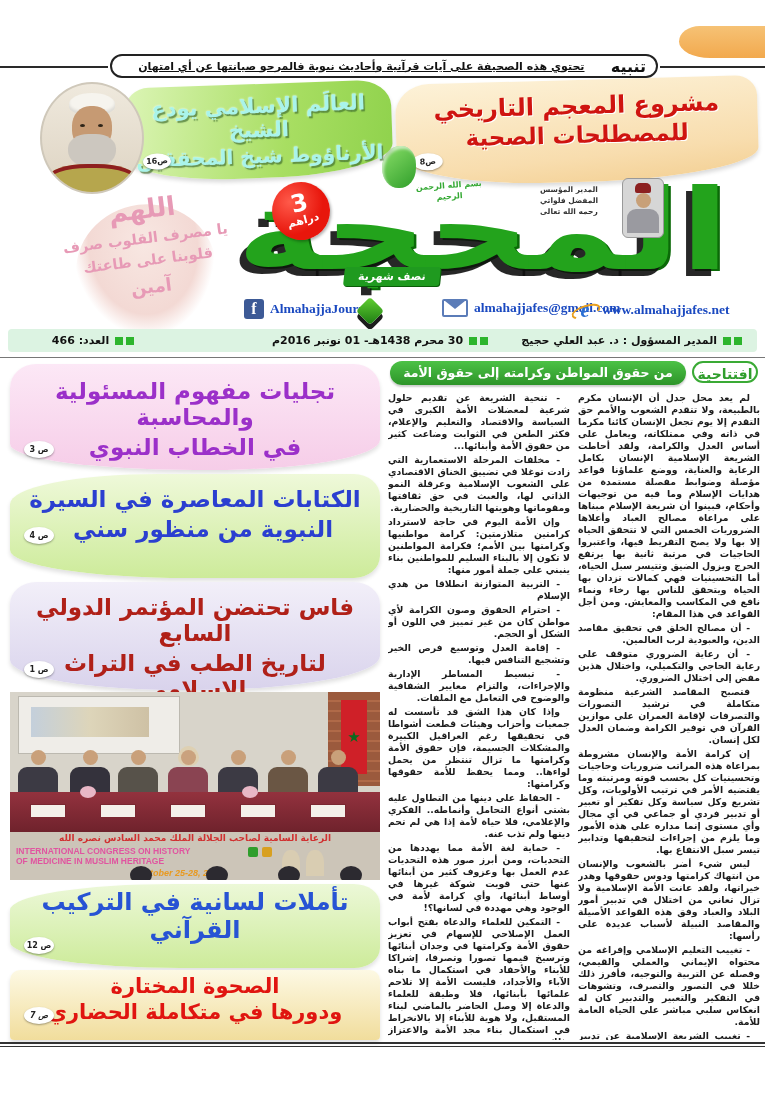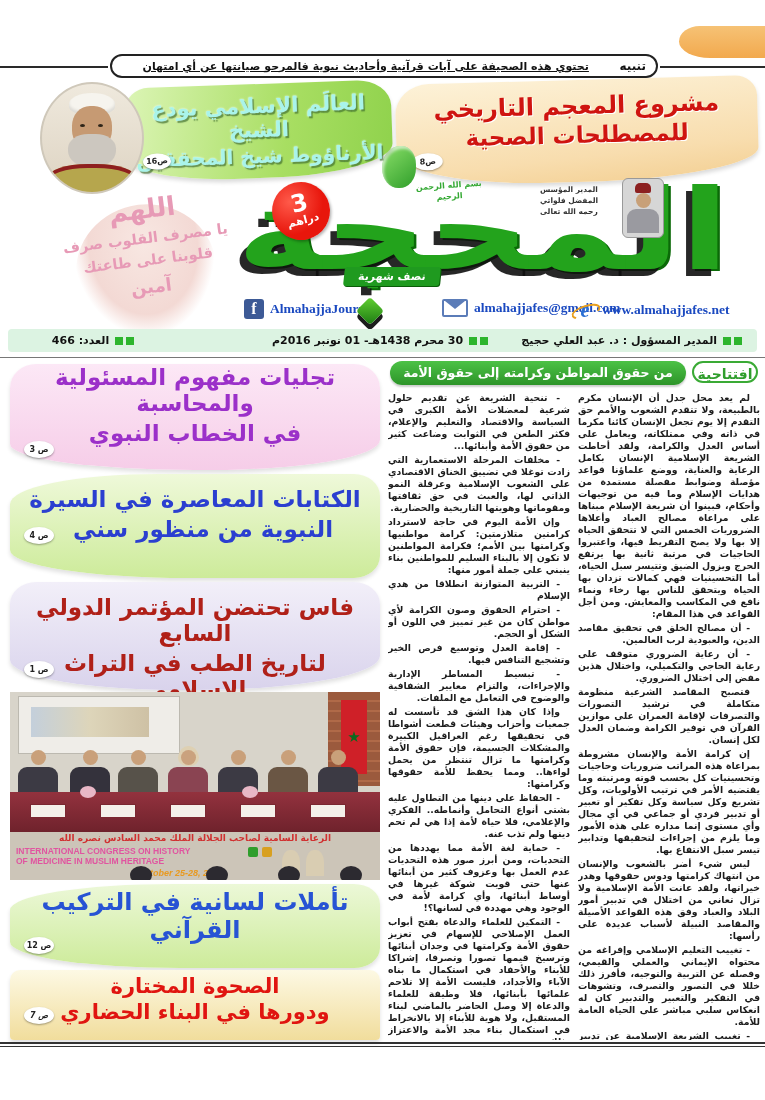--- a/index.html
+++ b/index.html
@@ -4,21 +4,21 @@
 <style>
   html,body{margin:0;padding:0;background:#fff;}
   #page{position:relative;width:765px;height:1100px;background:#fff;overflow:hidden;
         font-family:"DejaVu Sans",sans-serif;}
 
   
   .notice-rule{position:absolute;top:66px;height:2px;background:#2a2a2a;}
   #notice-capsule{position:absolute;left:110px;top:54px;width:548px;height:24px;
       border:2px solid #222;border-radius:14px;display:flex;align-items:center;
       direction:rtl;background:#fff;box-sizing:border-box;padding:0 10px;}
-  #notice-capsule .lbl{font-weight:bold;font-size:12px;color:#111;margin-left:10px;}
+  #notice-capsule .lbl{font-weight:bold;font-size:16px;color:#111;margin-left:10px;}
   #notice-capsule .txt{flex:1;text-align:center;font-weight:bold;font-size:11px;color:#111;text-decoration:underline;}
 
   
   #decor-orange-wave{position:absolute;right:0;top:26px;width:86px;height:32px;
       background:linear-gradient(#f6c275,#f2a94e);border-radius:40px 0 0 70%/30px 0 0 100%;}
   #story-tr{position:absolute;left:396px;top:80px;width:362px;height:102px;
       background:linear-gradient(175deg,#fdf2d8 0%,#f8ddae 70%,#f3cf92 100%);
       border-radius:34px 22px 48% 42%/30px 20px 30px 34px;transform:rotate(-1.6deg);
       box-shadow:0 3px 4px rgba(0,0,0,.15);}
   #story-tr .l1,#story-tr .l2{direction:rtl;text-align:center;font-weight:bold;
@@ -113,21 +113,21 @@
   #info-bar .sq{display:inline-block;width:8px;height:8px;background:#2db52d;margin:0 1.5px;vertical-align:middle;}
   #seg-director{right:14px;text-align:right;} #seg-date{right:268px;} #seg-issue{right:622px;}
   #header-rule{position:absolute;left:0;top:357px;width:765px;height:1px;background:#777;}
 
   
   .story-box{position:absolute;left:10px;width:370px;box-shadow:0 3px 4px rgba(0,0,0,.12);}
   .story-box .t1,.story-box .t2{direction:rtl;text-align:center;font-weight:bold;}
   #box1{top:364px;height:106px;background:linear-gradient(#fce8f6,#f6cde8);
       border-radius:26px 26px 46% 50%/24px 24px 30px 26px;}
   #box1 .t1,#box1 .t2{color:#9b30c9;font-size:23px;}
-  #box1 .t1{} #box1 .t2{padding-top:4px;}
+  #box1 .t1{padding-top:14px;} #box1 .t2{padding-top:4px;}
   #box2{top:474px;height:104px;background:linear-gradient(#eff9da,#cdeb9a);
       border-radius:40% 26px 26px 48%/30px 22px 22px 28px;}
   #box2 .t1,#box2 .t2{color:#2b3fd0;font-size:23px;}
   #box2 .t1{padding-top:12px;} #box2 .t2{padding-top:4px;margin-left:16px;}
   #box3{top:582px;height:108px;background:linear-gradient(#f2eff9,#d9d3ec);
       border-radius:26px 26px 50% 46%/22px 22px 34px 30px;}
   #box3 .t1,#box3 .t2{color:#b02018;font-size:23px;}
   #box3 .t1{padding-top:12px;} #box3 .t2{padding-top:4px;}
   #box4{top:884px;height:84px;background:linear-gradient(#ecf8d8,#cdeb9a);
       border-radius:44% 26px 26px 46%/26px 20px 20px 26px;}
@@ -341,21 +341,21 @@
     <div class="crowd" style="left:268px;"></div>
     <div class="crowd" style="left:330px;"></div>
   </div>
 
   <div class="story-box" id="box4">
     <div class="t1">تأملات لسانية في التركيب القرآني</div>
     <span class="pill">ص 12</span>
   </div>
   <div class="story-box" id="box5">
     <div class="t1">الصحوة المختارة</div>
-    <div class="t2">ودورها في البناء الحضاري</div>
+    <div class="t2">ودورها في متكاملة الحضاري</div>
     <span class="pill">ص 7</span>
   </div>
 
   <div id="edit-badge">افتتاحية</div>
   <div id="edit-title">من حقوق المواطن وكرامته إلى حقوق الأمة وكرامتها</div>
 
   <div class="art-col" id="col-r">
     <p>لم يعد محل جدل أن الإنسان مكرم بالطبيعة، ولا تتقدم الشعوب والأمم حق التقدم إلا يوم تجعل الإنسان كائنا مكرما في ذاته وفي ممتلكاته، ويعامل على أساس العدل والكرامة، ولقد أحاطت الشريعة الإسلامية الإنسان بكامل الرعاية والعناية، ووضع علماؤنا قواعد مؤصلة وضوابط مفصلة مستمدة من هدايات الإسلام وما فيه من توجيهات وأحكام، فبينوا أن شريعة الإسلام مبناها على مراعاة مصالح العباد وأعلاها الضروريات الخمس التي لا تتحقق الحياة إلا بها ولا يصح التفريط فيها، واعتبروا الحاجيات في مرتبة ثانية بها يرتفع الحرج ويزول الضيق وتتيسر سبل الحياة، أما التحسينيات فهي كمالات تزدان بها الحياة ويتحقق للناس بها رخاء ونماء نافع في المكاسب والمعايش. ومن أجل القواعد في هذا المقام:</p>
     <p>- أن مصالح الخلق في تحقيق مقاصد الدين، والعبودية لرب العالمين.</p>
     <p>- أن رعاية الضروري متوقف على رعاية الحاجي والتكميلي، واختلال هذين مفض إلى اختلال الضروري.</p>

